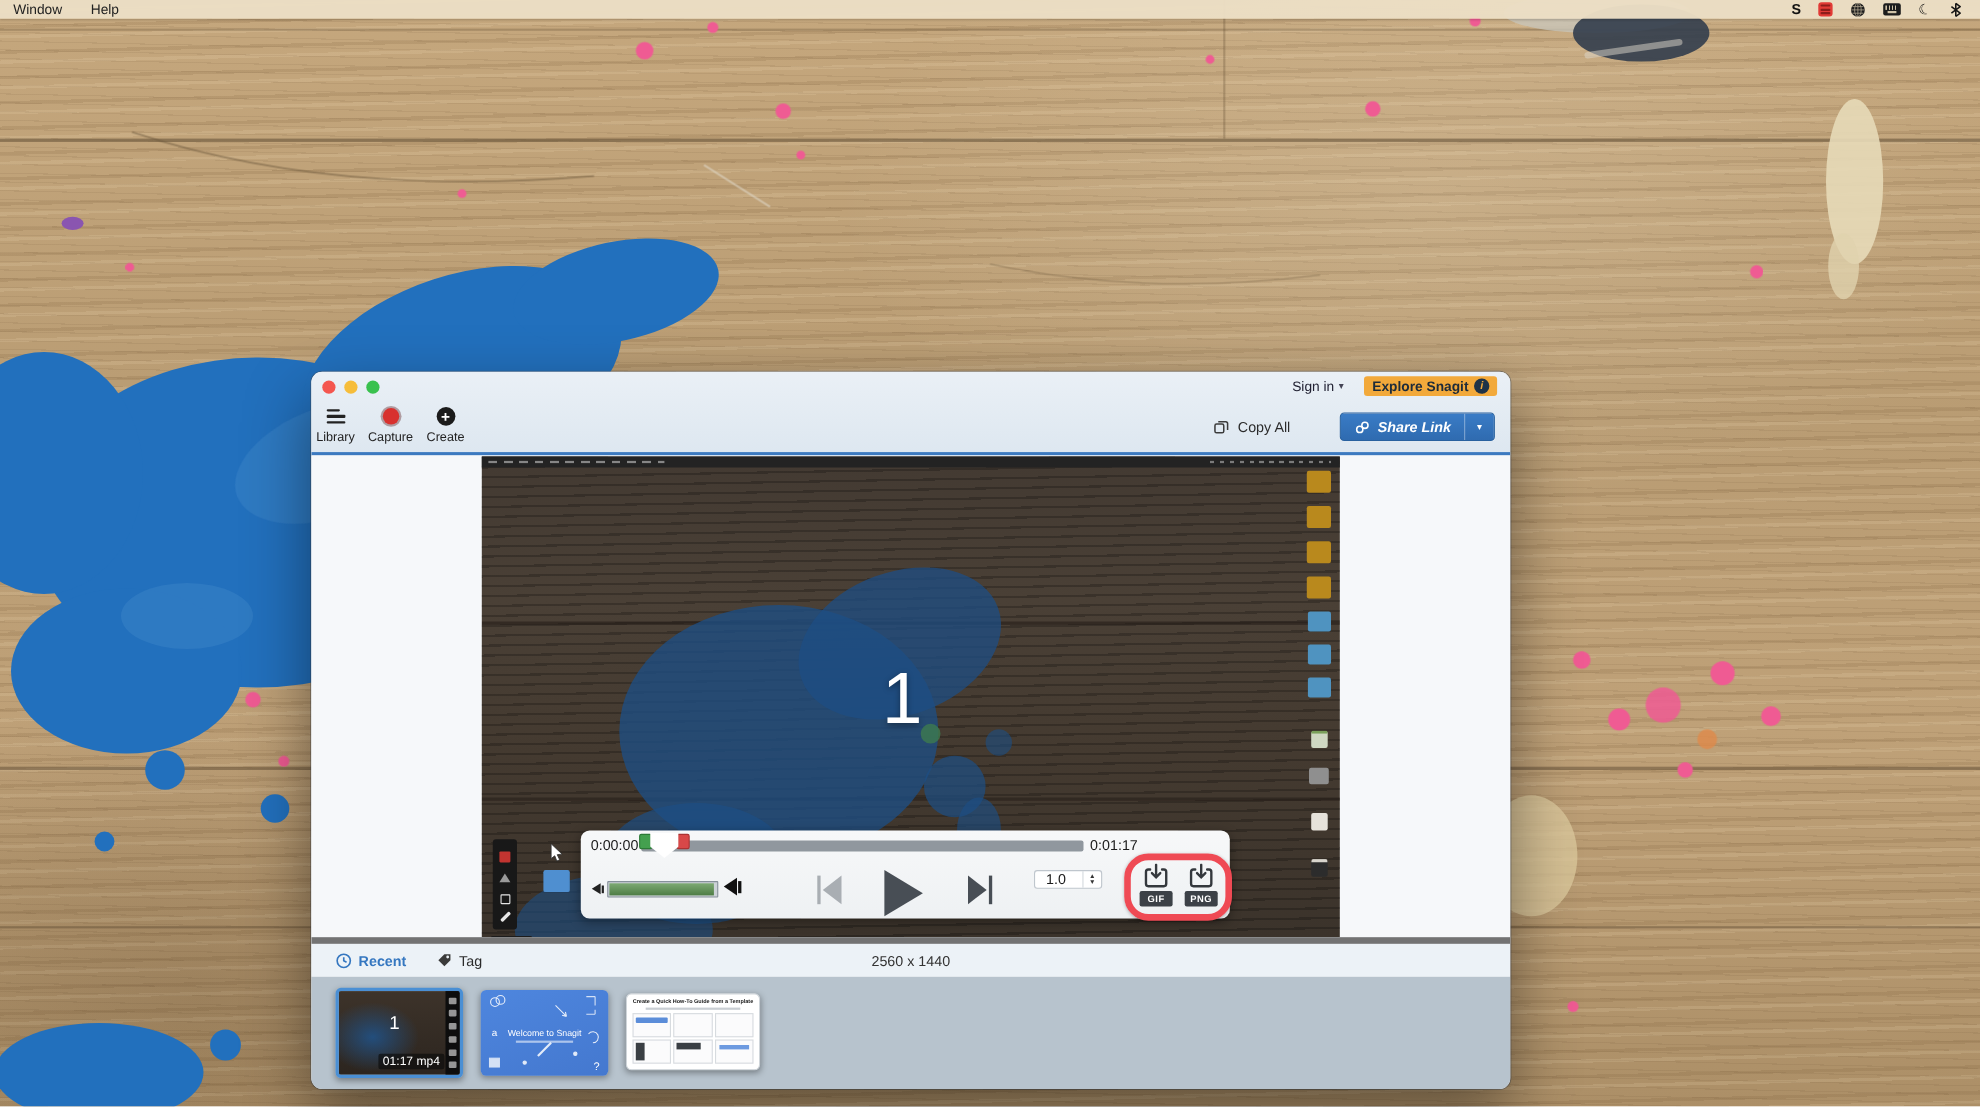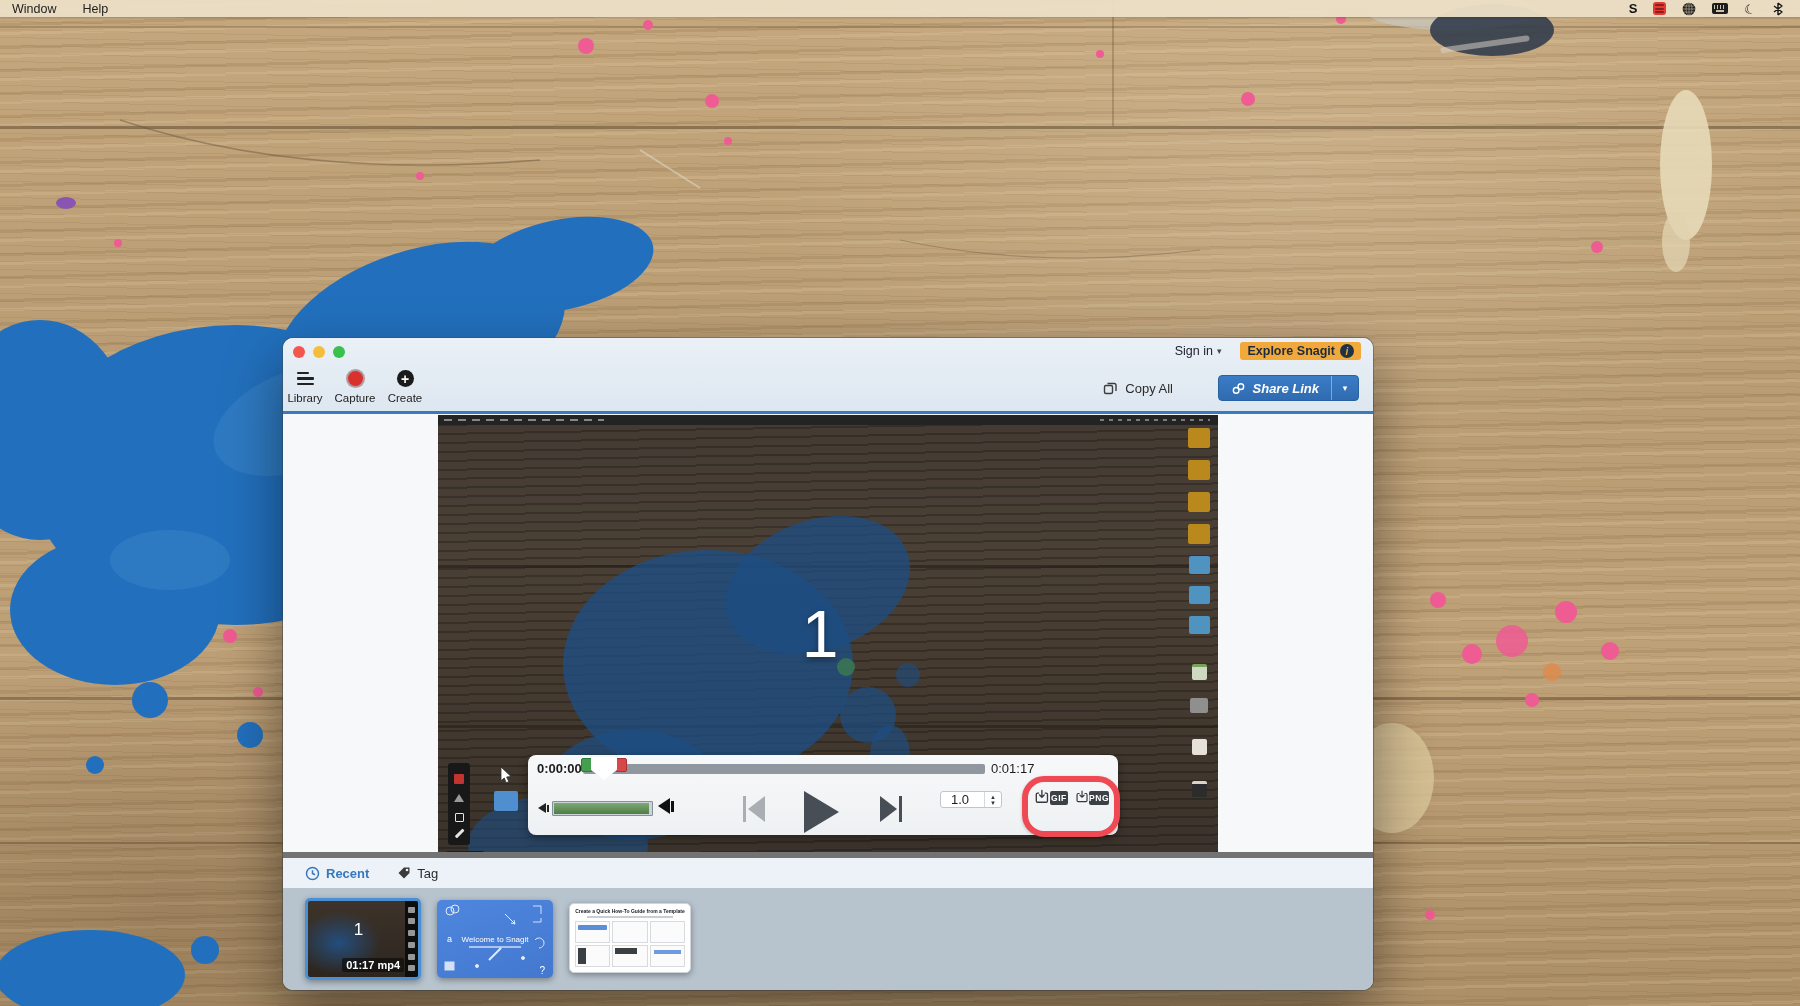--- a/index.html
+++ b/index.html
@@ -117,21 +117,21 @@
   .mini-bar2::before { content:""; position:absolute; left:4px; top:4px; right:4px; height:2px;
     background:repeating-linear-gradient(90deg, rgba(255,255,255,.6) 0 3px, transparent 3px 8px); }
   .blue-file { position:absolute; left:56px; top:376px; width:24px; height:20px; background:#4f8fd0; border-radius:2px; }
   .cursor-svg { position:absolute; left:62px; top:352px; }
 
   
   .player { position:absolute; left:90px; top:340px; width:590px; height:80px;
     background:linear-gradient(#f7f8f9,#eef1f3); border-radius:8px;
     box-shadow:0 3px 10px rgba(0,0,0,.35); overflow:visible; }
   .time { position:absolute; font-size:13px; color:#1c1c1c; }
-  .time.cur { left:9px; top:6px;font-weight:bold; } .time.tot { left:463px; top:6px; }
+  .time.cur { left:9px; top:6px; } .time.tot { left:463px; top:6px; }
   .track { position:absolute; left:55px; top:9px; width:402px; height:10px; background:#90979e; border-radius:2px; }
   .mark { position:absolute; top:-6px; width:12px; height:14px; border-radius:2px; }
   .mark.green { left:-2px; background:#44a04f; border:1px solid #2d7a37; z-index:1; }
   .mark.red { left:32px; background:#d84848; border:1px solid #a33; z-index:1; }
   .playhead { position:absolute; left:8px; top:-7px; width:26px; height:23px; background:#fff; z-index:2;
     clip-path:polygon(0 0,100% 0,100% 55%,50% 100%,0 55%);
     filter:drop-shadow(0 1px 1px rgba(0,0,0,.4)); }
   .spk { position:absolute; display:flex; align-items:center; }
   .tri-l { width:0; height:0; }
   .spk-sm { left:10px; top:48px; } .spk-sm .tri-l { border-top:5px solid transparent; border-bottom:5px solid transparent; border-right:8px solid #222; }
@@ -149,21 +149,21 @@
     border-top:21px solid transparent; border-bottom:21px solid transparent; border-left:35px solid #484e55; }
   .next { left:352px; top:41px; }
   .next .tri { width:0; height:0; border-top:13px solid transparent; border-bottom:13px solid transparent; border-left:17px solid #484e55; }
   .next .bar { width:3px; height:26px; background:#484e55; }
   .speed { position:absolute; left:412px; top:36px; width:62px; height:17px; background:#fff;
     border:1px solid #bfc6cd; border-radius:3px; display:flex; align-items:center; }
   .speed-val { flex:1; font-size:13px; color:#1c1c1c; padding-left:10px; }
   .stepper { width:17px; height:100%; border-left:1px solid #d4dade; display:flex; flex-direction:column;
     align-items:center; justify-content:center; cursor:pointer; }
   .stepper span { font-size:6px; line-height:6px; color:#333; }
-  .export-btn { position:absolute; top:30px; width:34px; display:flex; flex-direction:row; align-items:center; cursor:pointer; }
+  .export-btn { position:absolute; top:30px; width:34px; display:flex; flex-direction:column; align-items:center; cursor:pointer; }
   .export-gif { left:506px; } .export-png { left:547px; }
   .export-badge { margin-top:1px; width:30px; height:14px; background:#3c4147; border-radius:2px;
     color:#fff; font-size:8.5px; font-weight:bold; display:flex; align-items:center; justify-content:center; letter-spacing:.5px; }
   .red-ring { position:absolute; left:494px; top:21px; width:98px; height:61px;
     border:6px solid #ef4a54; border-radius:22px; pointer-events:none;
     box-shadow:0 1px 3px rgba(0,0,0,.25); }
 
   
   .statusbar { position:absolute; top:514px; left:0; width:1090px; height:36px; background:#ecf2f7;
     border-top:6px solid #737373; display:flex; align-items:center; }
@@ -176,21 +176,21 @@
   
   .tray { position:absolute; top:550px; left:0; width:1090px; height:102px; background:#b7c3cd;
     display:flex; align-items:flex-start; gap:16px; padding:10px 0 0 22px; }
   .thumb { border-radius:5px; box-shadow:0 2px 6px rgba(0,0,0,.35); position:relative; overflow:hidden; cursor:pointer; }
   .thumb-video { width:116px; height:82px; border:3px solid #4a8fd4;
     background:
       radial-gradient(ellipse 60px 45px at 28% 55%, rgba(32,84,140,.85), rgba(32,84,140,0) 70%),
       linear-gradient(180deg,#3d332a,#2c251f); }
   .tv-num { position:absolute; left:46%; top:38%; transform:translate(-50%,-50%); color:#fff; font-size:17px; }
   .tv-dur { position:absolute; right:14px; bottom:5px; background:rgba(10,10,10,.65); color:#fff;
-    font-size:11px; font-weight:bold; padding:1px 4px; border-radius:2px; }
+    font-size:11px; font-weight:normal; padding:1px 4px; border-radius:2px; }
   .sprockets { position:absolute; right:0; top:0; bottom:0; width:13px; background:#0d0d0d;
     display:flex; flex-direction:column; justify-content:space-evenly; align-items:center; }
   .sprockets i { display:block; width:7px; height:6px; background:#969696; border-radius:1px; }
   .thumb-welcome { width:116px; height:78px; margin-top:2px; background:linear-gradient(160deg,#4e86de,#4478cf); }
   .tw-title { position:absolute; left:0; right:0; top:45%; text-align:center; color:#fff; font-size:8px; font-weight:normal; }
   .tw-sub { position:absolute; left:28%; right:28%; top:59%; height:2px; background:rgba(255,255,255,.55); }
   .tw-deco { position:absolute; inset:0; }
   .tw-a { position:absolute; left:10px; top:44%; color:#fff; font-size:9px; }
   .tw-q { position:absolute; right:8px; bottom:2px; color:#fff; font-size:10px; }
   .thumb-template { width:122px; height:70px; margin-top:5px; background:#fff; border:1px solid #cfd5da; padding:4px 5px; }
@@ -481,20 +481,21 @@
           <span>Recent</span>
         </span>
         <span class="sb-item sb-tag">
           <svg width="14" height="14" viewBox="0 0 14 14">
             <path d="M1.5 7 L7 1.5 H12.5 V7 L7 12.5 Z" fill="#3a3a3a"></path>
               <circle cx="10" cy="4" r="1.3" fill="#ecf2f7"></circle>
           </svg>
           <span>Tag</span>
         </span>
       </div>
+      <span class="sb-dims">2560 x 1440</span>
     </div>
 
     <div class="tray">
       <div class="thumb thumb-video">
         <span class="tv-num">1</span>
         <span class="tv-dur">01:17 mp4</span>
         <span class="sprockets">
             <i></i>
             <i></i>
             <i></i>

